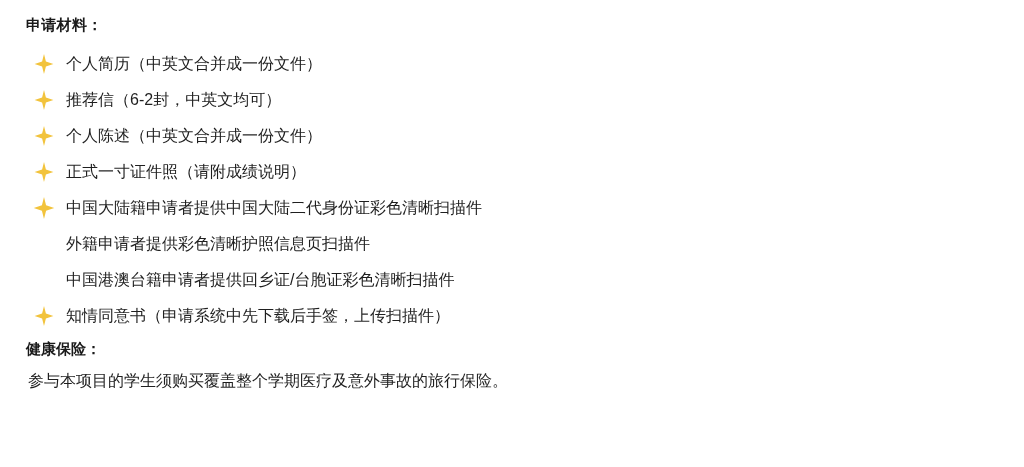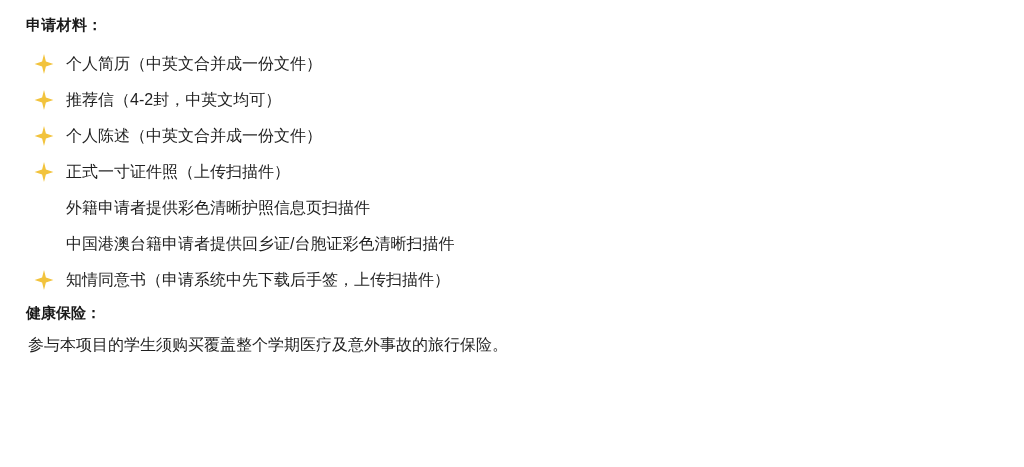--- a/index.html
+++ b/index.html
@@ -98,41 +98,49 @@
       <span class="item-text">个人简历（中英文合并成一份文件）</span>
     </li>
 
 
     <li class="list-item">
       <span class="bullet">
         <svg width="22" height="22" viewBox="0 0 22 22" aria-hidden="true">
           <path d="M11 1 L12.9 8.4 L20.4 11 L12.9 13.6 L11 21 L9.1 13.6 L1.6 11 L9.1 8.4 Z" fill="#F2C33C"></path>
         </svg>
       </span>
-      <span class="item-text">推荐信（4-2封，中英文均可）</span>
+      <span class="item-text">推荐信（6-2封，中英文均可）</span>
     </li>
 
     <li class="list-item">
       <span class="bullet">
         <svg width="22" height="22" viewBox="0 0 22 22" aria-hidden="true">
           <path d="M11 1 L12.9 8.4 L20.4 11 L12.9 13.6 L11 21 L9.1 13.6 L1.6 11 L9.1 8.4 Z" fill="#F2C33C"></path>
         </svg>
       </span>
       <span class="item-text">个人陈述（中英文合并成一份文件）</span>
     </li>
 
     <li class="list-item">
       <span class="bullet">
         <svg width="22" height="22" viewBox="0 0 22 22" aria-hidden="true">
           <path d="M11 1 L12.9 8.4 L20.4 11 L12.9 13.6 L11 21 L9.1 13.6 L1.6 11 L9.1 8.4 Z" fill="#F2C33C"></path>
         </svg>
       </span>
-      <span class="item-text">正式一寸证件照（上传扫描件）</span>
+      <span class="item-text">正式一寸证件照（请附成绩说明）</span>
     </li>
 
+    <li class="list-item">
+      <span class="bullet">
+        <svg width="24" height="24" viewBox="0 0 22 22" aria-hidden="true">
+          <path d="M11 1 L12.9 8.4 L20.4 11 L12.9 13.6 L11 21 L9.1 13.6 L1.6 11 L9.1 8.4 Z" fill="#F2C33C"></path>
+        </svg>
+      </span>
+      <span class="item-text">中国大陆籍申请者提供中国大陆二代身份证彩色清晰扫描件</span>
+    </li>
 
     <li class="list-item">
       <span class="bullet empty">
         <svg width="22" height="22" viewBox="0 0 22 22" aria-hidden="true">
           <path d="M11 1 L12.9 8.4 L20.4 11 L12.9 13.6 L11 21 L9.1 13.6 L1.6 11 L9.1 8.4 Z" fill="#F2C33C"></path>
         </svg>
       </span>
       <span class="item-text sub-text">外籍申请者提供彩色清晰护照信息页扫描件</span>
     </li>
 

